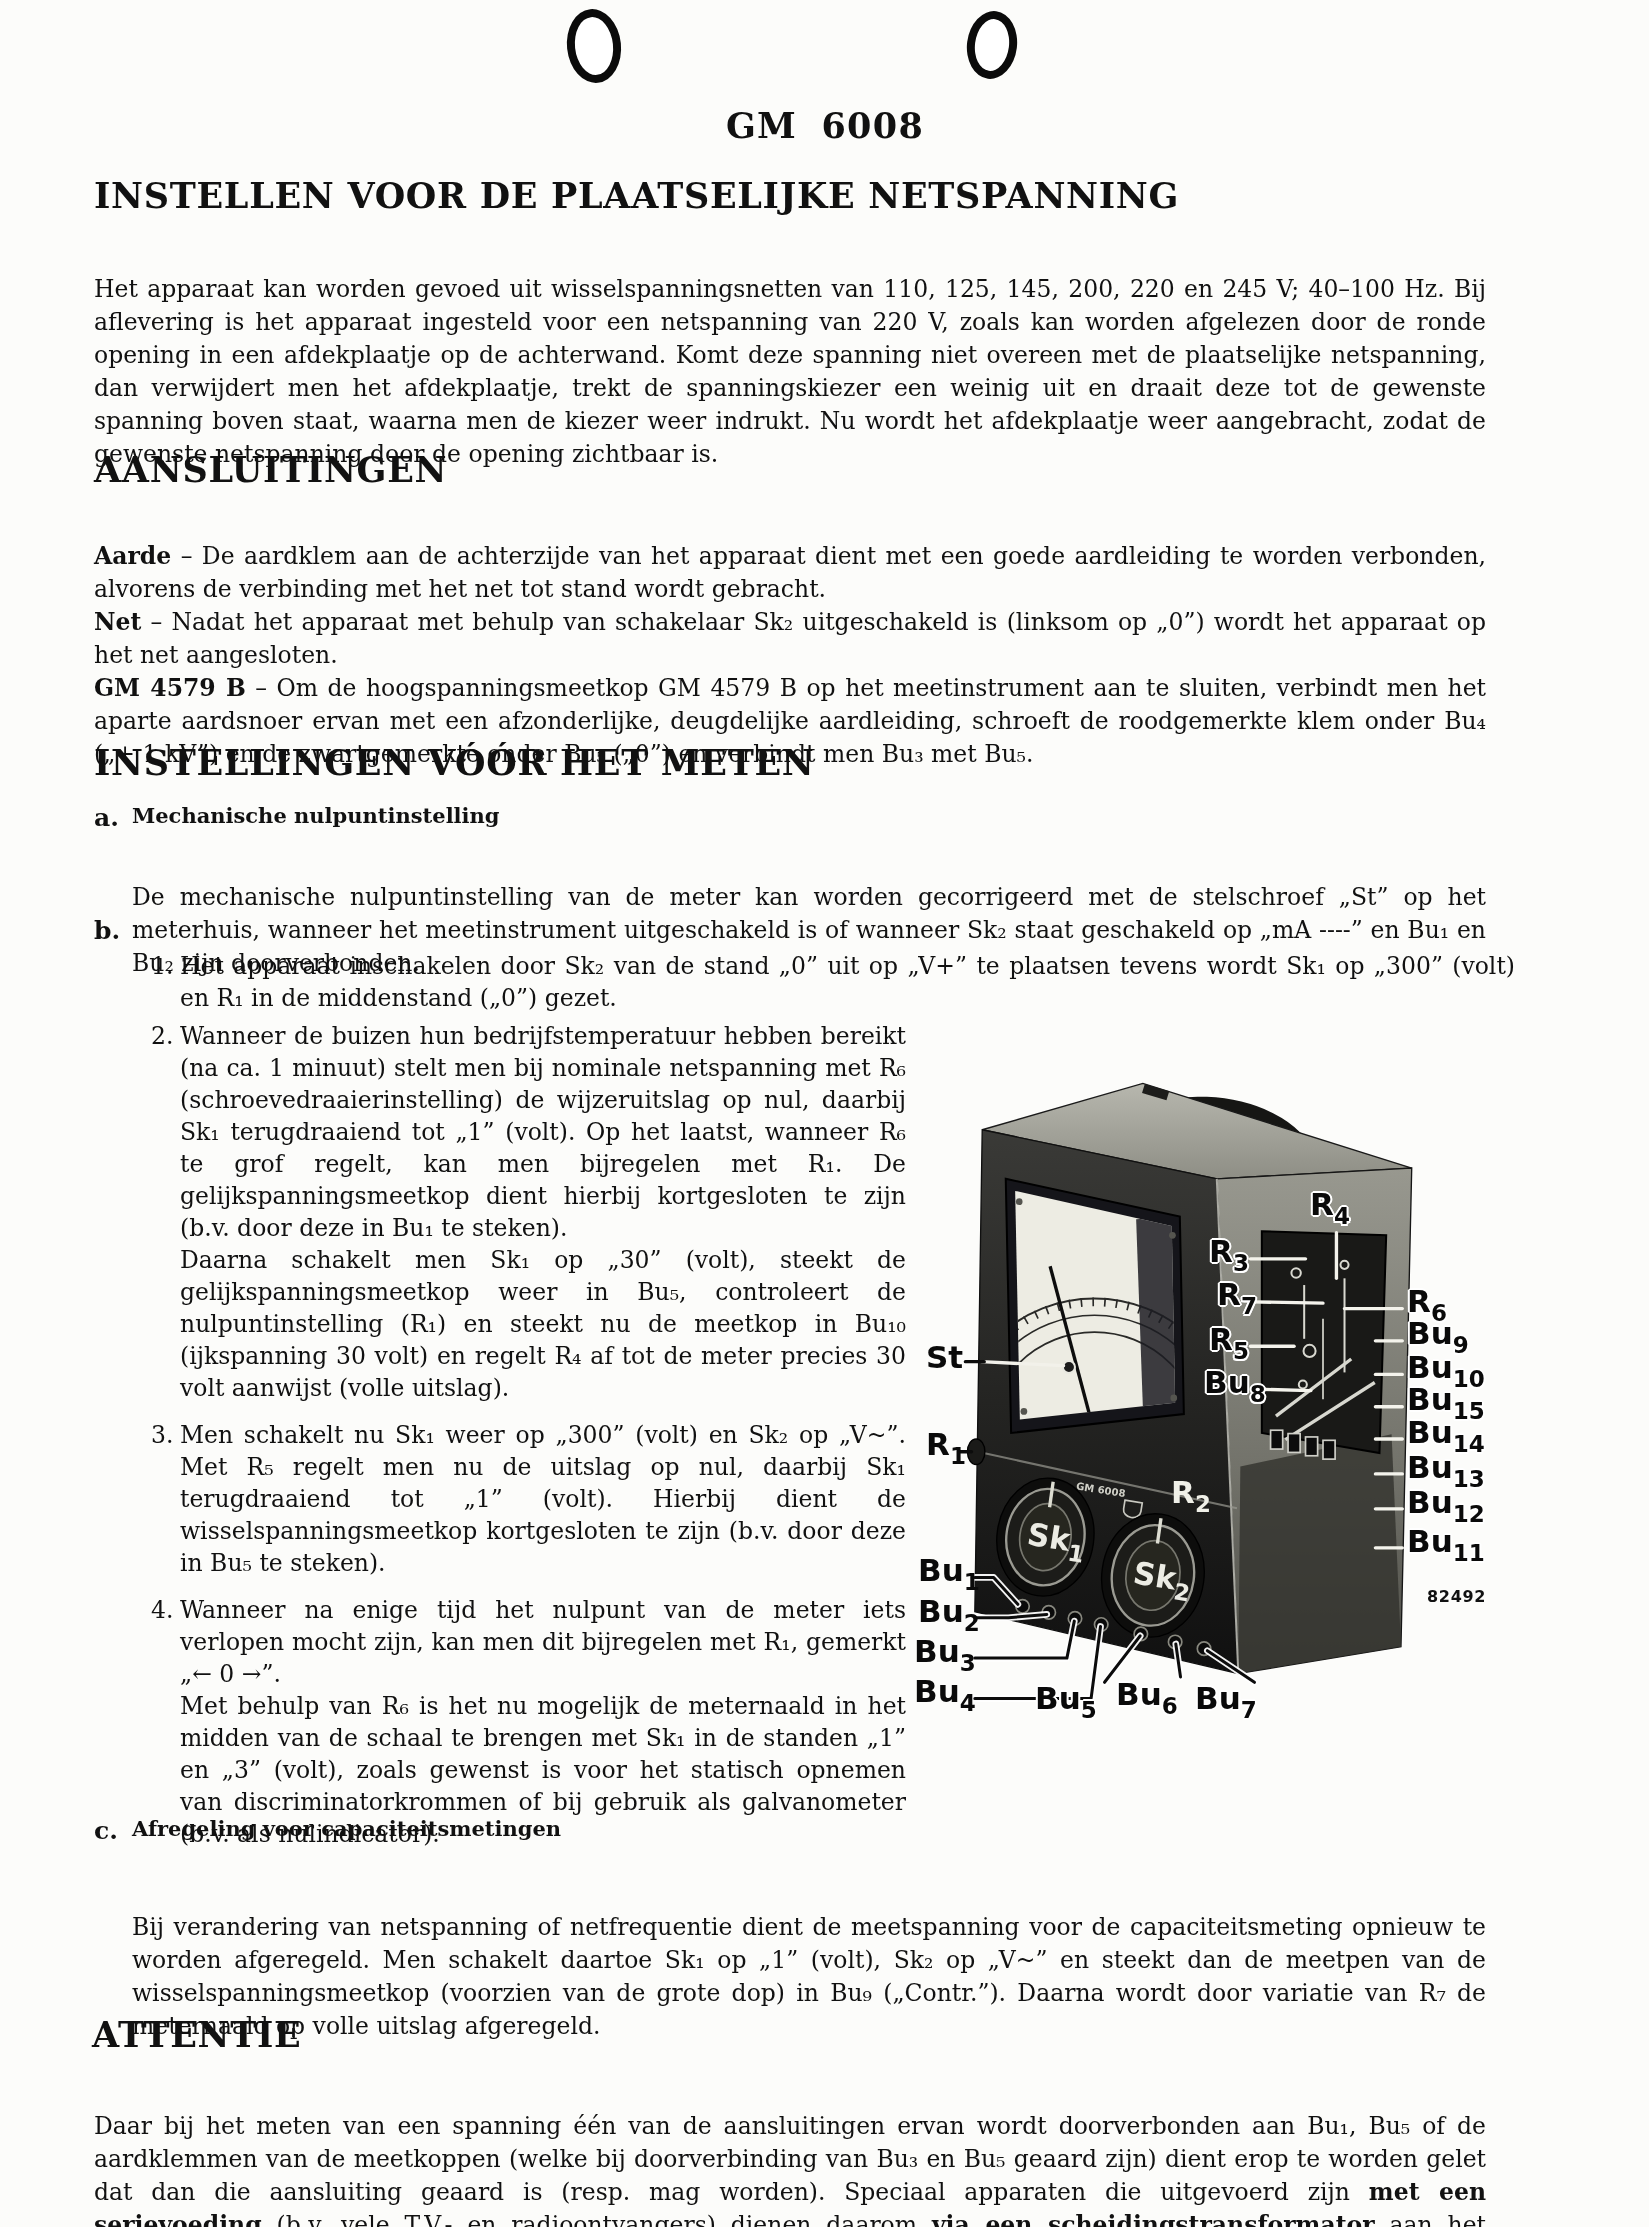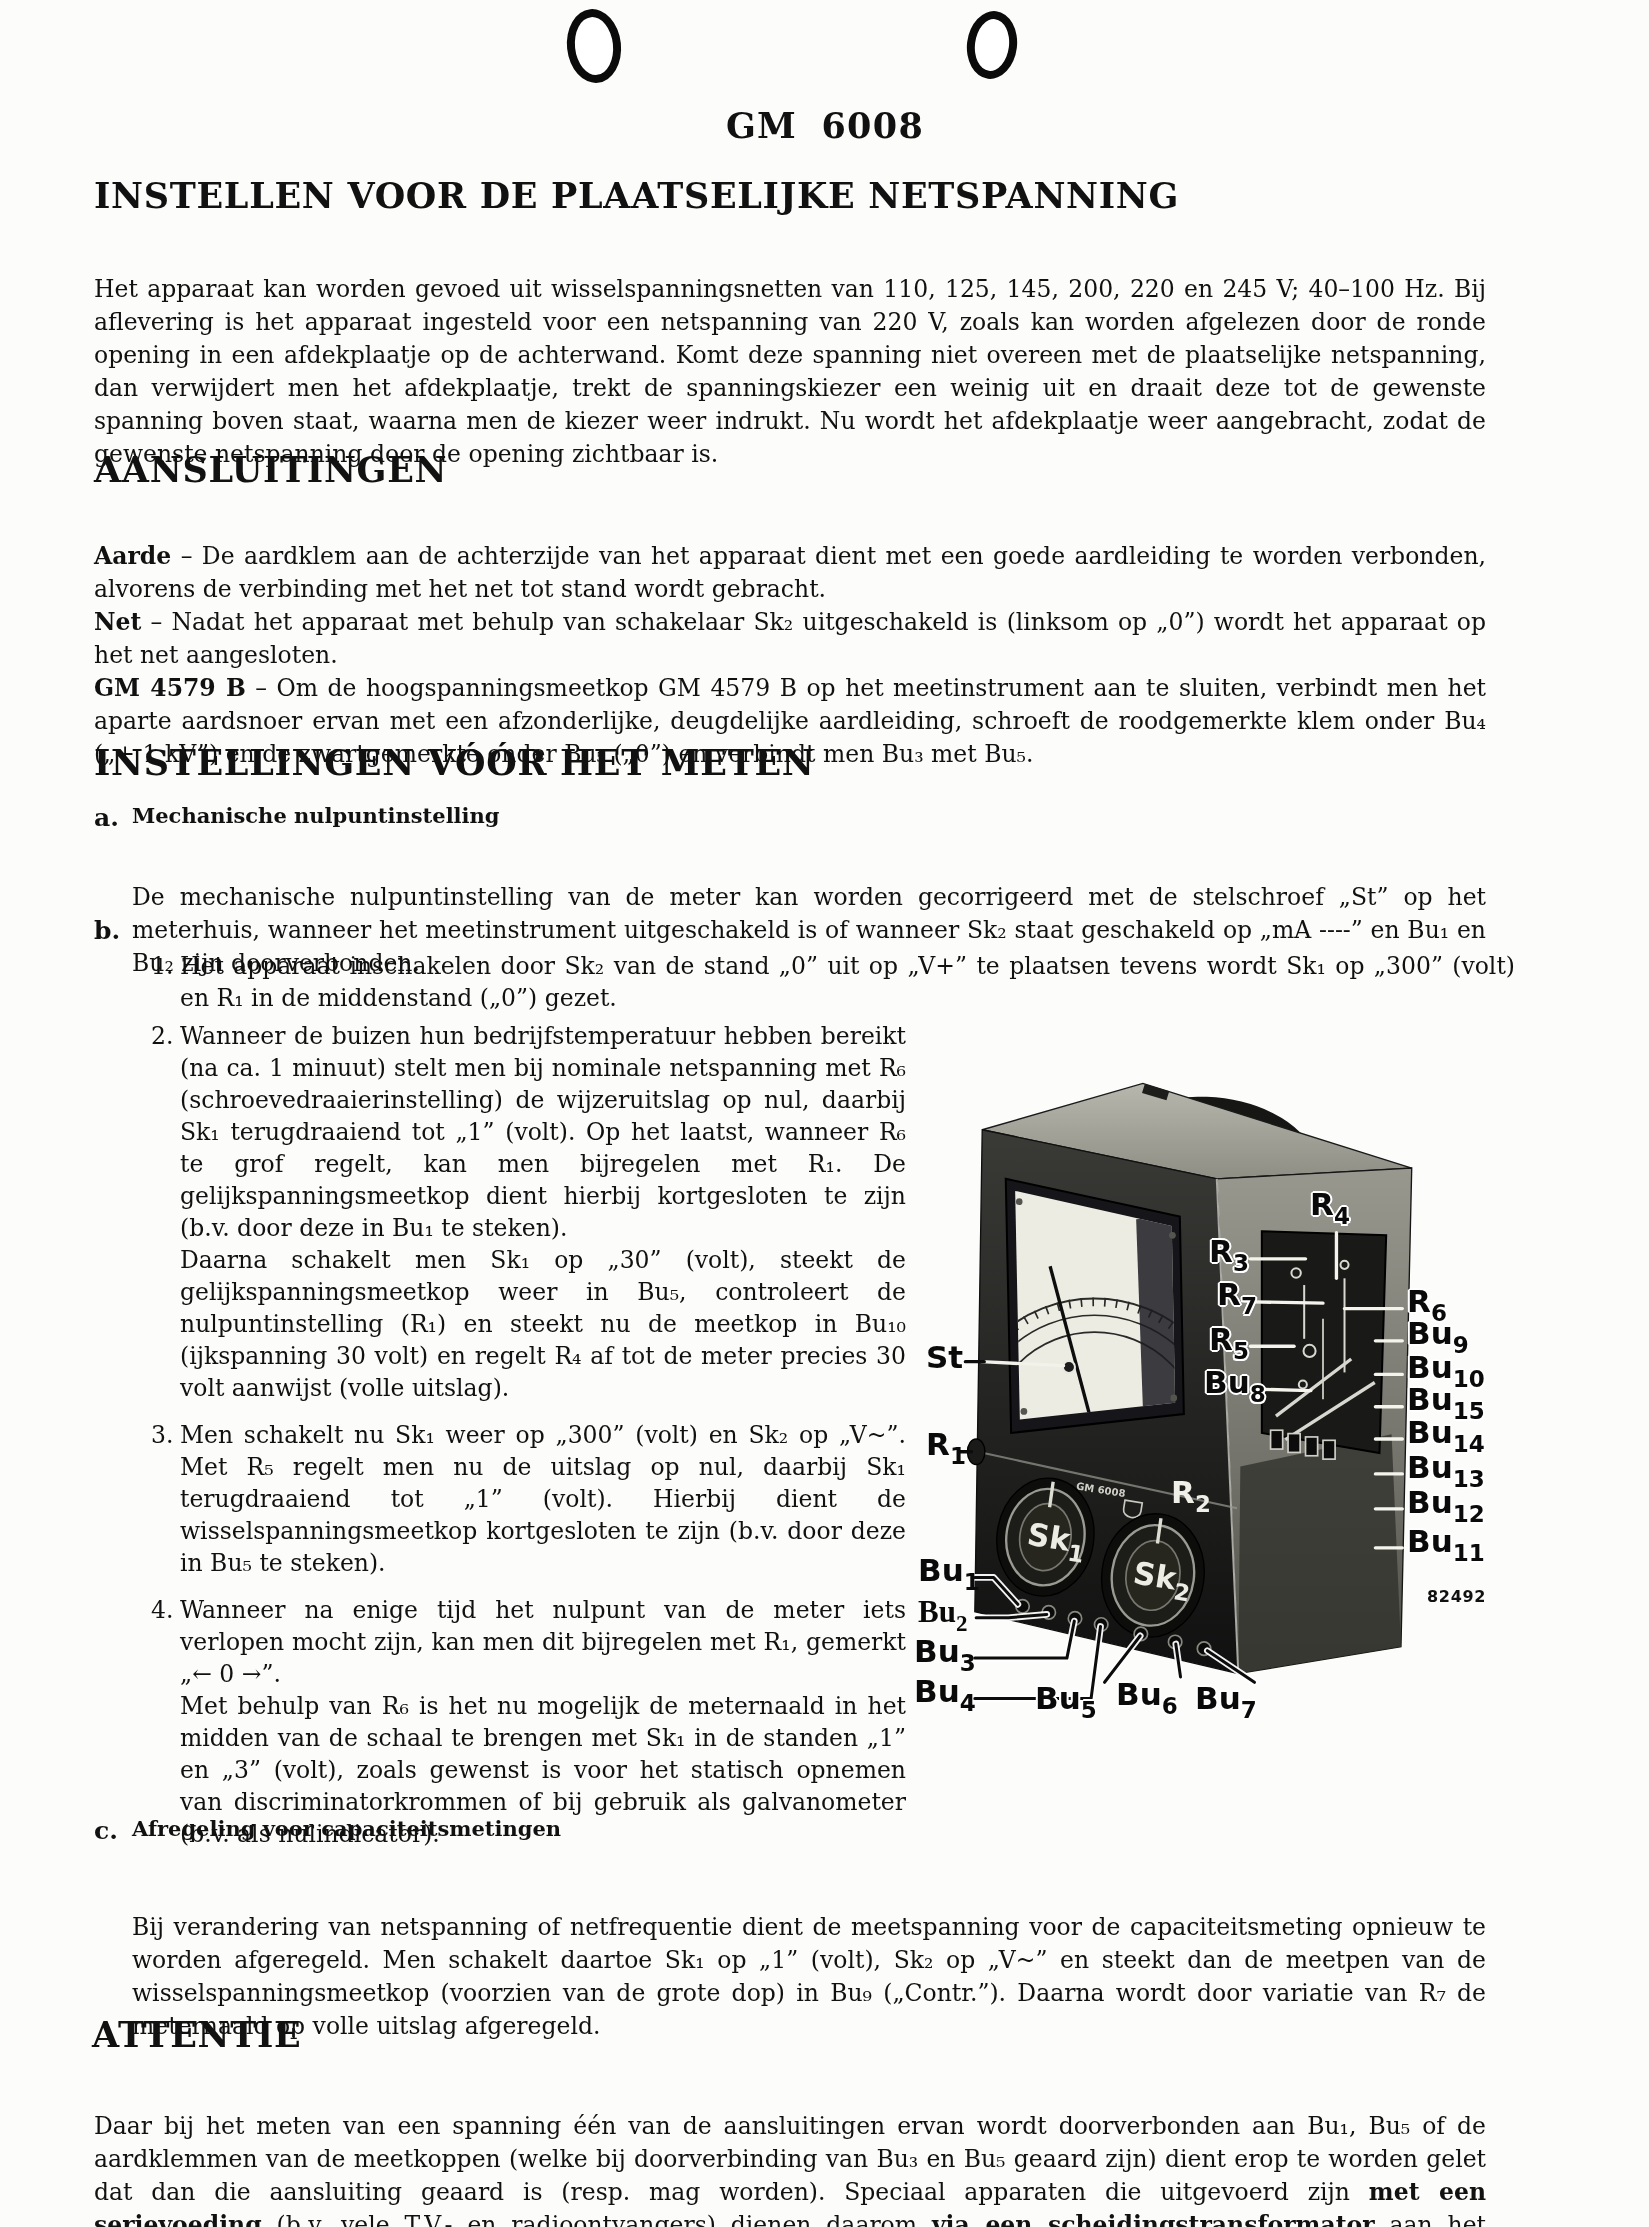--- a/index.html
+++ b/index.html
@@ -243,21 +243,21 @@
         <path d="M746,651 L786,651"></path>
         <path d="M746,703 L786,703"></path>
         <path d="M746,761 L786,761"></path>
       </g>
     </g>
   </svg>
 
   <div class="co" style="left:52px;top:306px;"><span>St</span><span class="sb"></span></div>
   <div class="co" style="left:52px;top:393px;"><span>R</span><span class="sb">1</span></div>
   <div class="co" style="left:44px;top:519px;"><span>Bu</span><span class="sb">1</span></div>
-  <div class="co" style="left:44px;top:560px;font-family:Liberation Serif, serif;"><span>Bu</span><span class="sb">2</span></div>
+  <div class="co" style="left:44px;top:560px;"><span>Bu</span><span class="sb">2</span></div>
   <div class="co" style="left:40px;top:600px;"><span>Bu</span><span class="sb">3</span></div>
   <div class="co" style="left:40px;top:640px;"><span>Bu</span><span class="sb">4</span></div>
 
   <div class="co halo" style="left:161px;top:647px;"><span>Bu</span><span class="sb">5</span></div>
   <div class="co halo" style="left:242px;top:643px;"><span>Bu</span><span class="sb">6</span></div>
   <div class="co halo" style="left:321px;top:647px;"><span>Bu</span><span class="sb">7</span></div>
 
   <div class="co halo" style="left:335px;top:200px;"><span>R</span><span class="sb">3</span></div>
   <div class="co halo" style="left:343px;top:243px;"><span>R</span><span class="sb">7</span></div>
   <div class="co halo" style="left:335px;top:288px;"><span>R</span><span class="sb">5</span></div>

